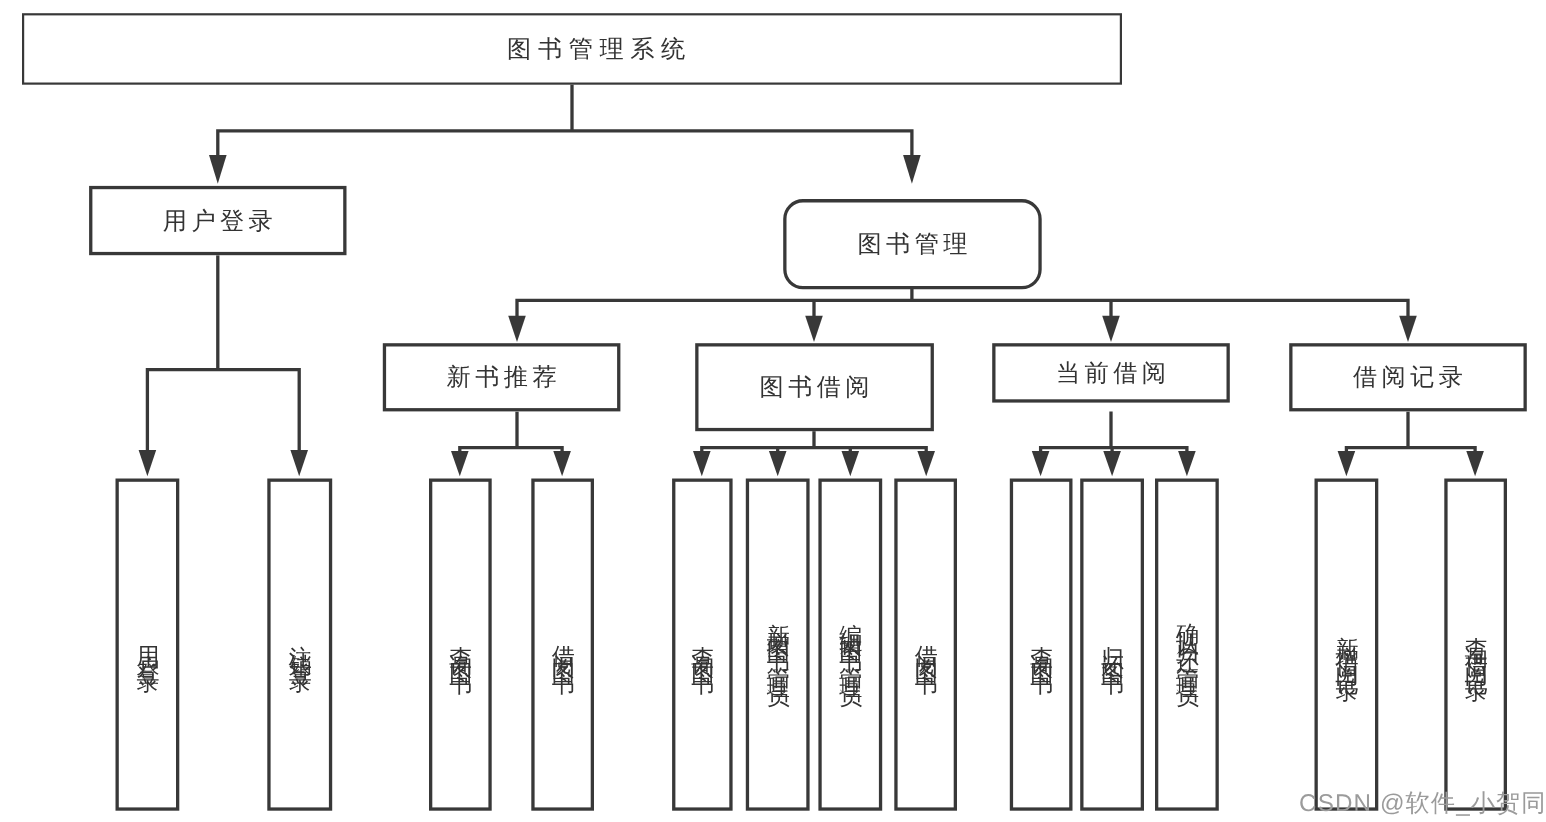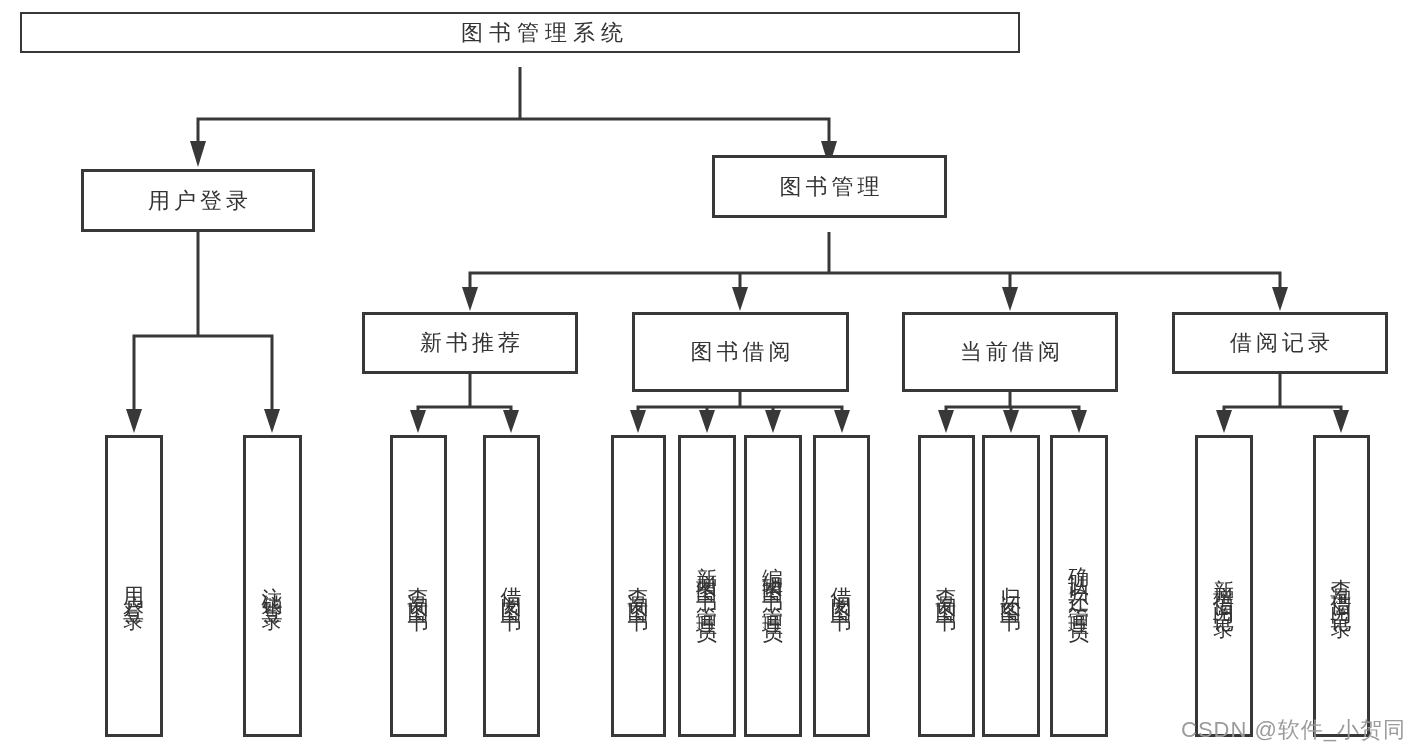--- a/index.html
+++ b/index.html
@@ -81,38 +81,38 @@
       <path class="arr" d="M1071,410 L1087,410 L1079,433 Z"></path>
     </g>
 
     <g>
       <path class="ln" d="M1280,374 V407 M1222.5,407 H1342.5 M1224,407 V412 M1341,407 V412"></path>
       <path class="arr" d="M1216,410 L1232,410 L1224,433 Z"></path>
       <path class="arr" d="M1333,410 L1349,410 L1341,433 Z"></path>
     </g>
   </svg>
 
-  <div class="node root" style="left:20px;top:12px;width:1000px;height:41px;padding-left:44px;">
+  <div class="node root" style="left:20px;top:12px;width:1000px;height:65px;padding-left:44px;">
     <span class="hlabel">图书管理系统</span>
   </div>
 
   <div class="node" style="left:81px;top:169px;width:234px;height:63px;">
     <span class="hlabel">用户登录</span>
   </div>
-  <div class="node" style="left:712px;top:155px;width:235px;height:63px;">
+  <div class="node" style="left:712px;top:181px;width:235px;height:82px;border-radius:18px;">
     <span class="hlabel">图书管理</span>
   </div>
 
-  <div class="node" style="left:362px;top:312px;width:216px;height:62px;">
+  <div class="node" style="left:348px;top:312px;width:216px;height:62px;">
     <span class="hlabel">新书推荐</span>
   </div>
   <div class="node" style="left:632px;top:312px;width:217px;height:80px;">
     <span class="hlabel">图书借阅</span>
   </div>
-  <div class="node" style="left:902px;top:312px;width:216px;height:80px;">
+  <div class="node" style="left:902px;top:312px;width:216px;height:54px;">
     <span class="hlabel">当前借阅</span>
   </div>
   <div class="node" style="left:1172px;top:312px;width:216px;height:62px;">
     <span class="hlabel">借阅记录</span>
   </div>
 
   <div class="node" style="left:105px;top:435px;width:58px;height:302px;">
     <span class="vlabel">用户登录</span>
   </div>
   <div class="node" style="left:243px;top:435px;width:59px;height:302px;">

